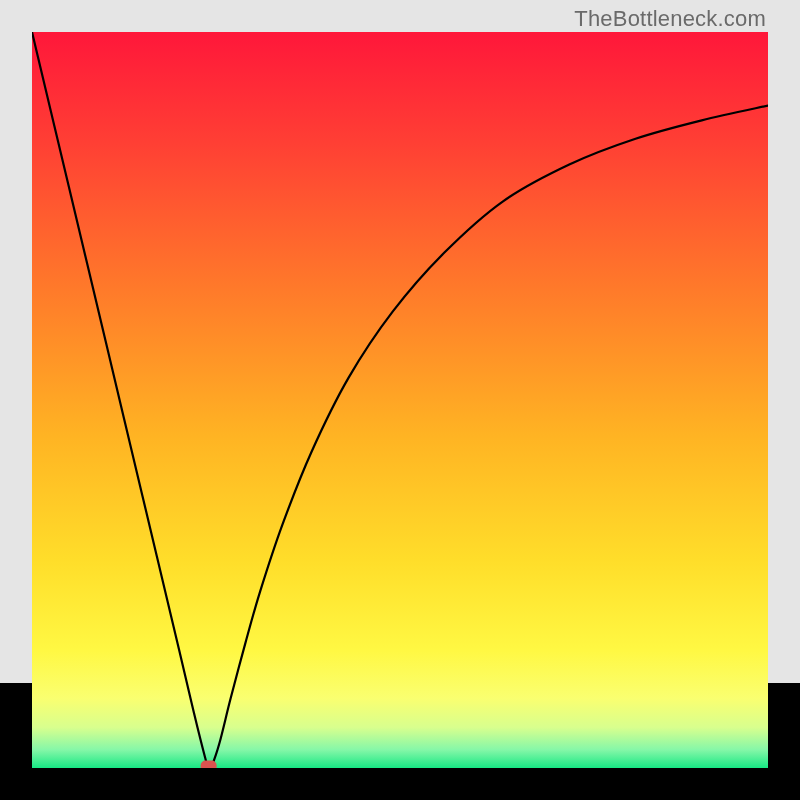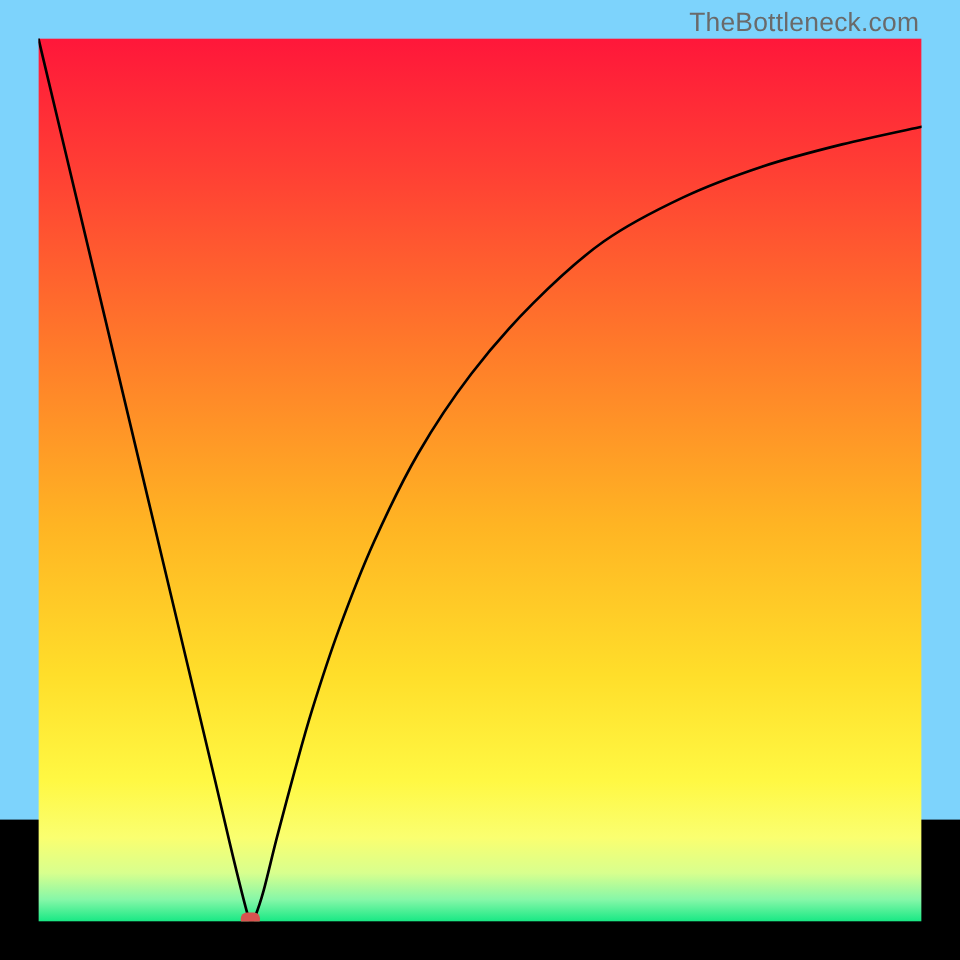--- a/index.html
+++ b/index.html
@@ -7,21 +7,21 @@
     padding: 0;
     width: 800px;
     height: 800px;
     background: #000;
     overflow: hidden;
   }
   .frame {
     position: relative;
     width: 800px;
     height: 683px;
-    background: #7dd3fc;
+    background: #e5e5e5;
   }
   .plot-area {
     position: absolute;
     left: 32px;
     top: 32px;
     width: 736px;
     height: 736px;
     
   }
   .watermark {

